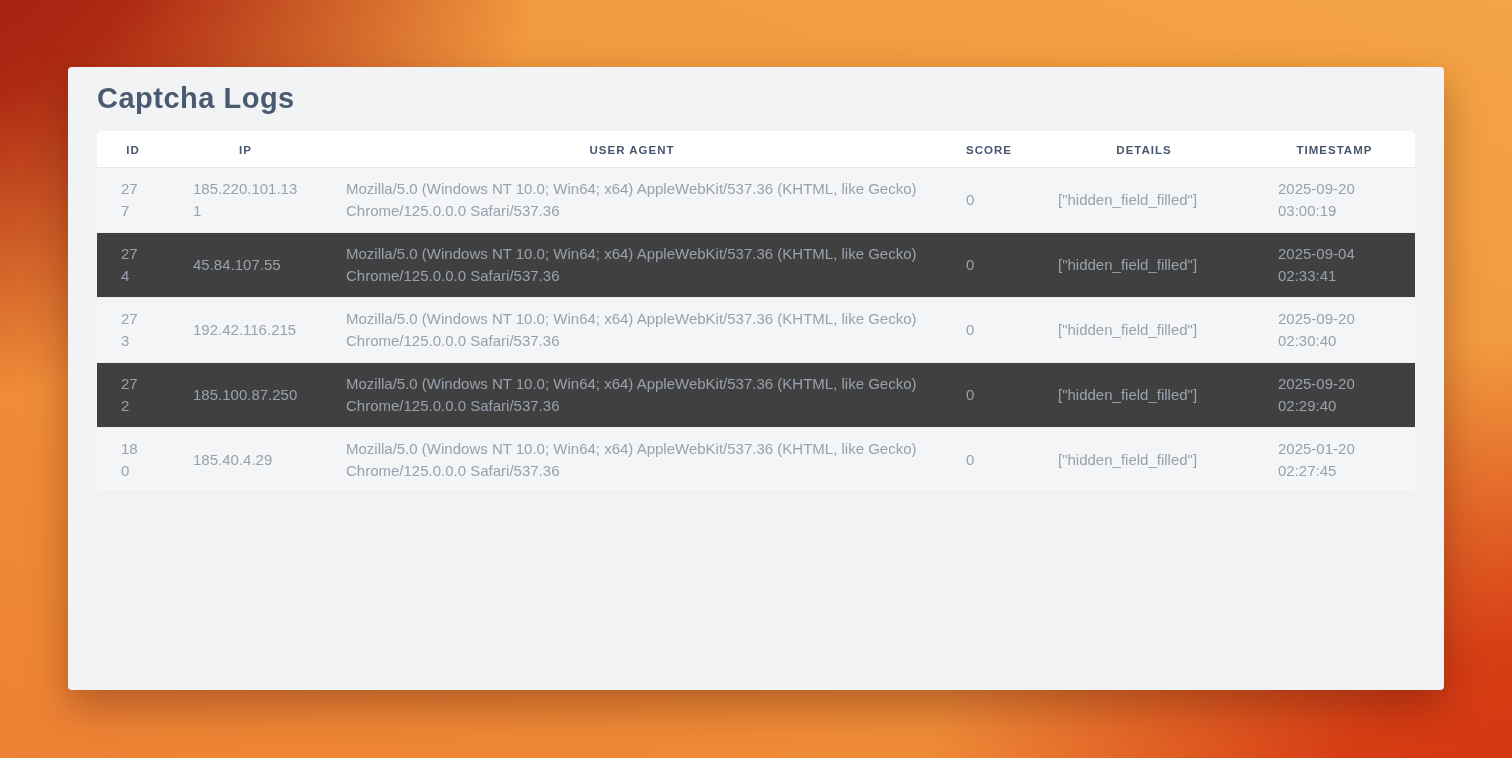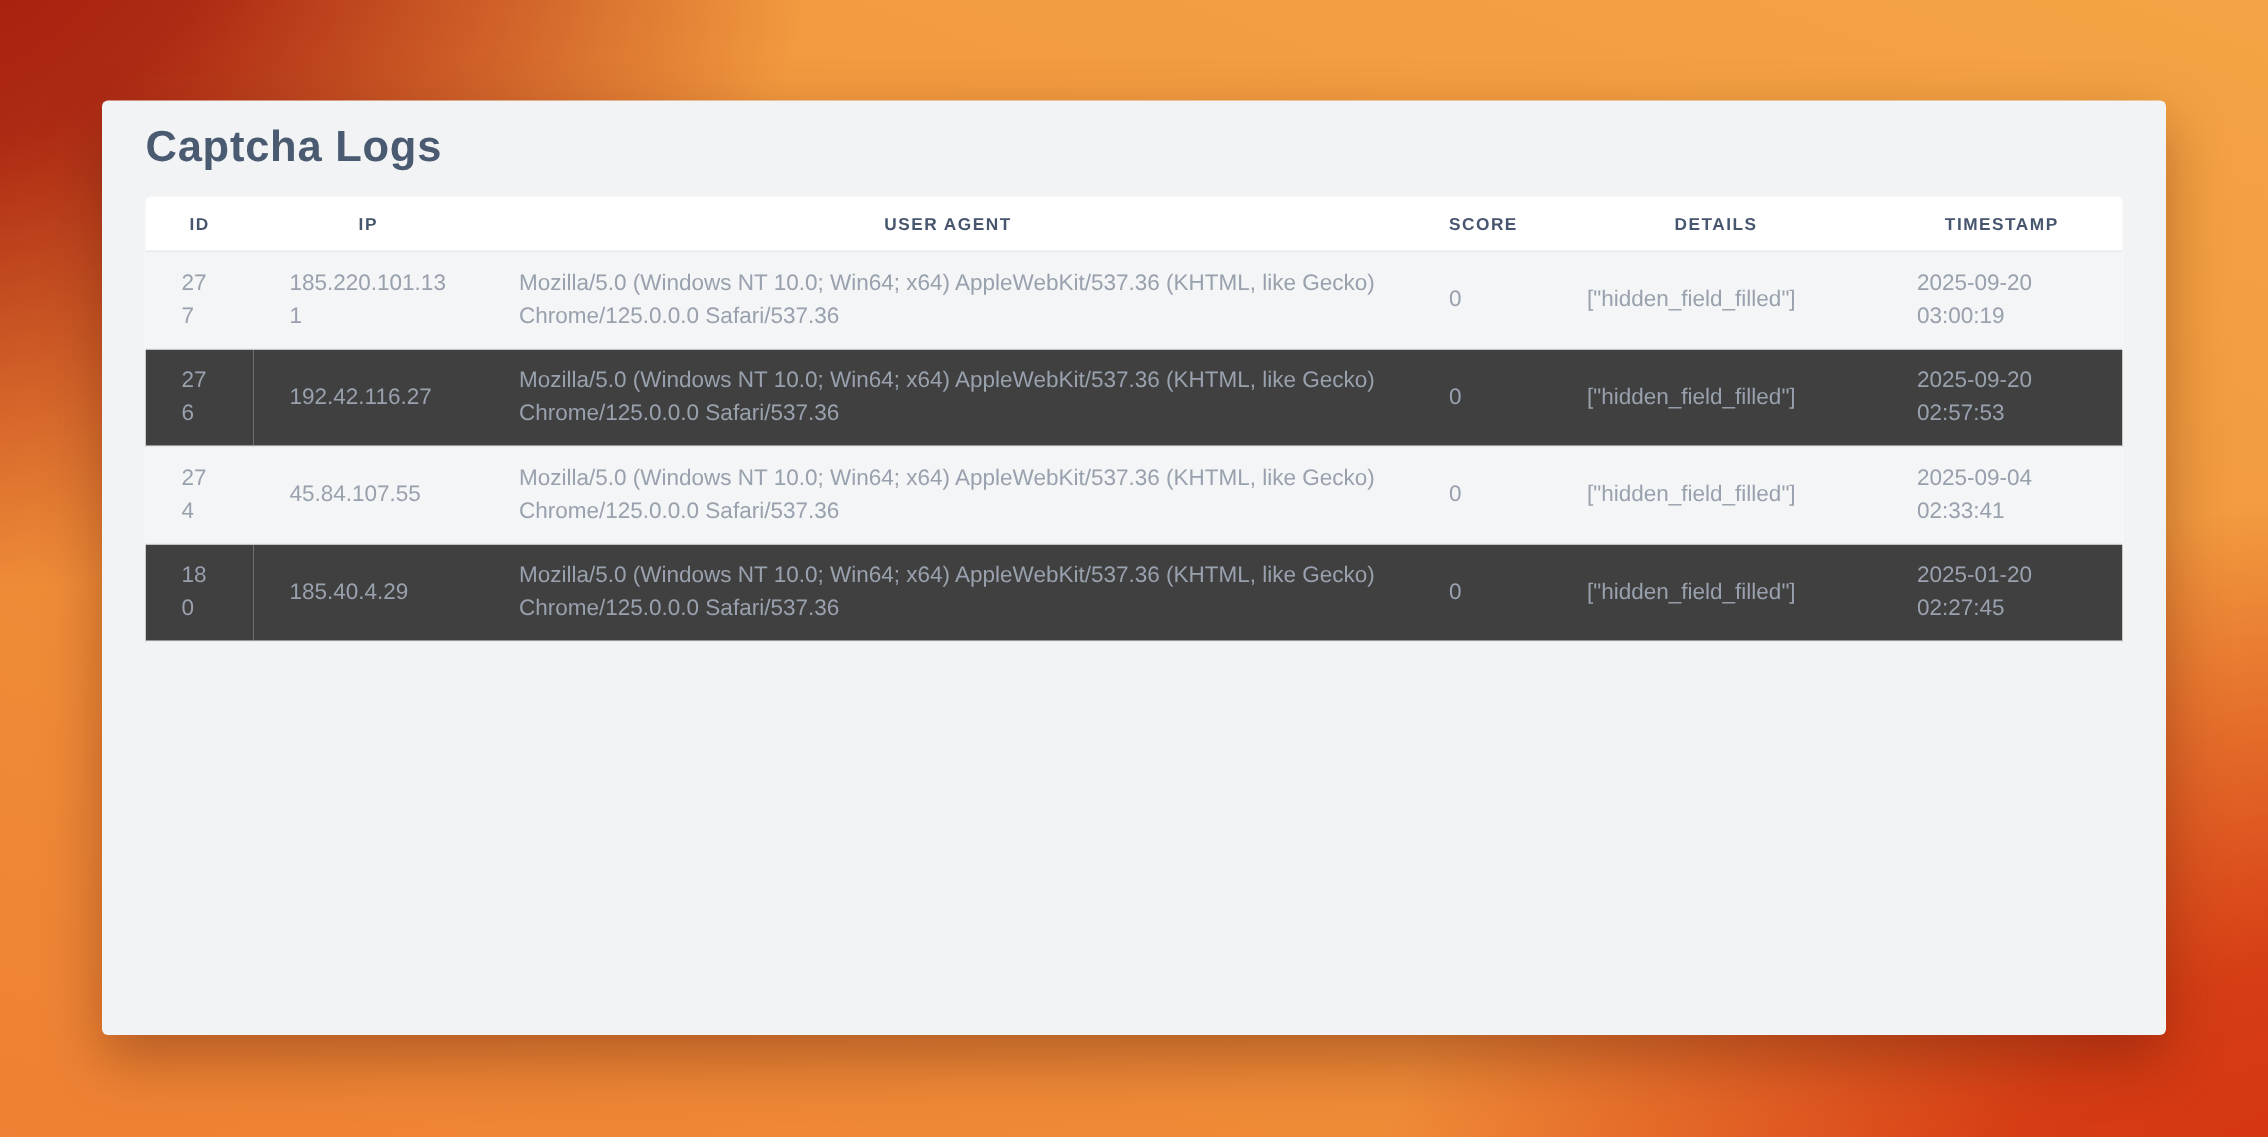--- a/index.html
+++ b/index.html
@@ -109,34 +109,42 @@
         <tbody>
             <tr>
               <td class="cell-id">277</td>
               <td class="cell-ip">185.220.101.131</td>
               <td class="cell-user_agent">Mozilla/5.0 (Windows NT 10.0; Win64; x64) AppleWebKit/537.36 (KHTML, like Gecko) Chrome/125.0.0.0 Safari/537.36</td>
               <td class="cell-score">0</td>
               <td class="cell-details">["hidden_field_filled"]</td>
               <td class="cell-timestamp">2025-09-20 03:00:19</td>
             </tr>
             <tr>
-              <td class="cell-id">276</td>
-              <td class="cell-ip">192.42.116.27</td>
-              <td class="cell-user_agent">Mozilla/5.0 (Windows NT 10.0; Win64; x64) AppleWebKit/537.36 (KHTML, like Gecko) Chrome/125.0.0.0 Safari/537.36</td>
-              <td class="cell-score">0</td>
-              <td class="cell-details">["hidden_field_filled"]</td>
-              <td class="cell-timestamp">2025-09-20 02:57:53</td>
-            </tr>
-            <tr>
               <td class="cell-id">274</td>
               <td class="cell-ip">45.84.107.55</td>
               <td class="cell-user_agent">Mozilla/5.0 (Windows NT 10.0; Win64; x64) AppleWebKit/537.36 (KHTML, like Gecko) Chrome/125.0.0.0 Safari/537.36</td>
               <td class="cell-score">0</td>
               <td class="cell-details">["hidden_field_filled"]</td>
               <td class="cell-timestamp">2025-09-04 02:33:41</td>
+            </tr>
+            <tr>
+              <td class="cell-id">273</td>
+              <td class="cell-ip">192.42.116.215</td>
+              <td class="cell-user_agent">Mozilla/5.0 (Windows NT 10.0; Win64; x64) AppleWebKit/537.36 (KHTML, like Gecko) Chrome/125.0.0.0 Safari/537.36</td>
+              <td class="cell-score">0</td>
+              <td class="cell-details">["hidden_field_filled"]</td>
+              <td class="cell-timestamp">2025-09-20 02:30:40</td>
+            </tr>
+            <tr>
+              <td class="cell-id">272</td>
+              <td class="cell-ip">185.100.87.250</td>
+              <td class="cell-user_agent">Mozilla/5.0 (Windows NT 10.0; Win64; x64) AppleWebKit/537.36 (KHTML, like Gecko) Chrome/125.0.0.0 Safari/537.36</td>
+              <td class="cell-score">0</td>
+              <td class="cell-details">["hidden_field_filled"]</td>
+              <td class="cell-timestamp">2025-09-20 02:29:40</td>
             </tr>
             <tr>
               <td class="cell-id">180</td>
               <td class="cell-ip">185.40.4.29</td>
               <td class="cell-user_agent">Mozilla/5.0 (Windows NT 10.0; Win64; x64) AppleWebKit/537.36 (KHTML, like Gecko) Chrome/125.0.0.0 Safari/537.36</td>
               <td class="cell-score">0</td>
               <td class="cell-details">["hidden_field_filled"]</td>
               <td class="cell-timestamp">2025-01-20 02:27:45</td>
             </tr>
           </tbody>

